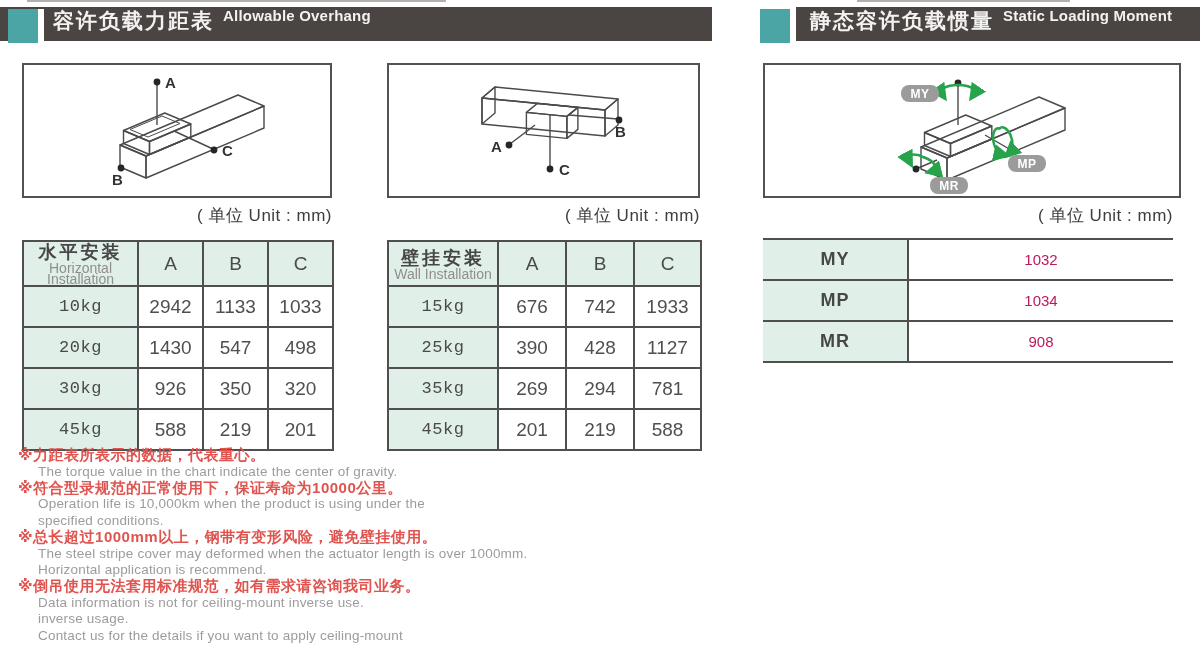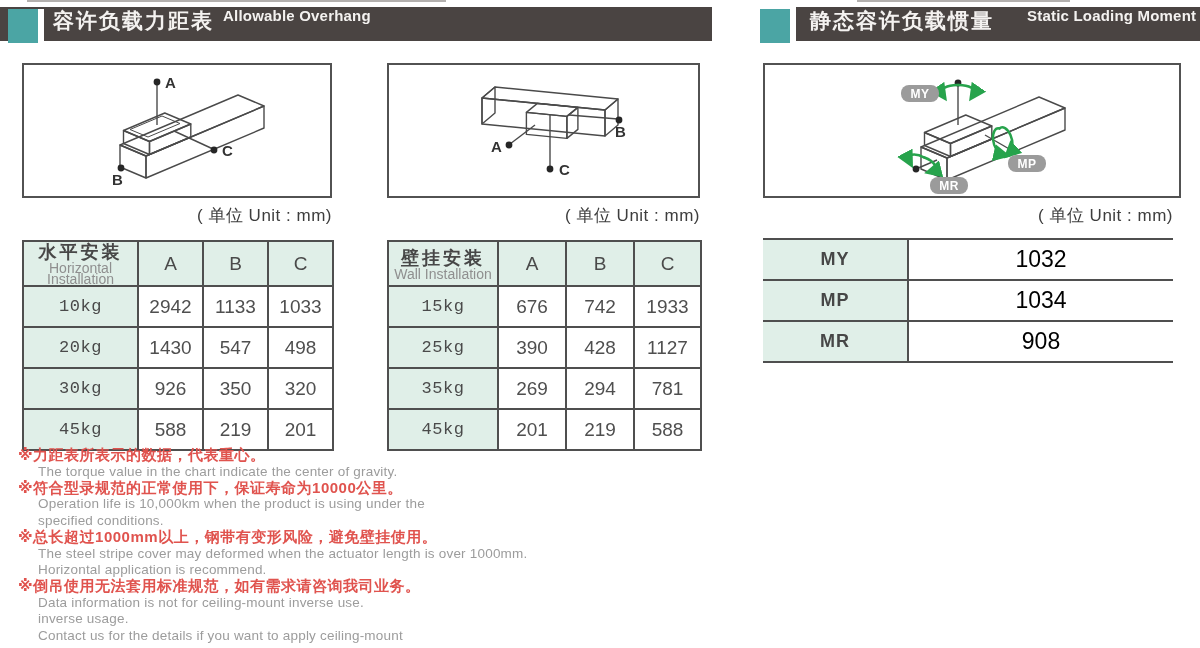--- a/index.html
+++ b/index.html
@@ -39,42 +39,42 @@
   td.num{font-size:19px;color:#4f4f4f;background:#fff;}
   tr.hrow td{height:43px;}
   tr.drow td{height:39px;}
 
   
   table.mtbl{position:absolute;border-collapse:collapse;table-layout:fixed;}
   table.mtbl td{border:0;border-top:2px solid #4f4f4f;border-bottom:2px solid #4f4f4f;
                 text-align:center;vertical-align:middle;height:39px;padding:0;}
   table.mtbl td.mlabel{background:#e0efe8;border-right:2px solid #4f4f4f;
                        font-size:18px;font-weight:600;letter-spacing:1px;color:#474747;}
-  table.mtbl td.mval{font-size:23px;color:#000000;}
+  table.mtbl td.mval{font-size:15px;color:#be185d;}
 
   
   .notes{position:absolute;left:18px;top:447px;width:640px;}
   .note-cn{font-size:15px;font-weight:700;color:#e0534e;height:16.5px;line-height:16.5px;letter-spacing:.5px;}
   .note-en{font-size:13.5px;color:#9c9c9c;height:16.4px;line-height:16.4px;padding-left:20px;letter-spacing:.2px;}
 </style>
 </head>
 <body>
 
 <div class="page">
 
   <div class="hairline" style="left:27px;width:419px;"></div>
   <div class="hairline" style="left:857px;width:213px;"></div>
 
   <div class="secbar" style="left:0;width:712px;padding-left:53px;box-sizing:border-box;">
     <span class="cn">容许负载力距表</span>
     <span class="en">Allowable Overhang</span>
   </div>
   <div class="teal" style="left:8px;"></div>
 
-  <div class="secbar" style="left:796px;width:404px;padding-left:14px;box-sizing:border-box;gap:24px;">
+  <div class="secbar" style="left:796px;width:404px;padding-left:14px;box-sizing:border-box;">
     <span class="cn">静态容许负载惯量</span>
     <span class="en">Static Loading Moment</span>
   </div>
   <div class="teal" style="left:760px;"></div>
 
   <div class="diagbox" style="left:22px;width:310px;">
     <svg width="306" height="131" viewBox="0 0 306 131">
 
       <path class="diag-line" d="M96,80 L214,30 L240,41 L122,91 Z"></path>
       <path class="diag-line" d="M122,91 L240,41 L240,63 L122,113 Z"></path>

